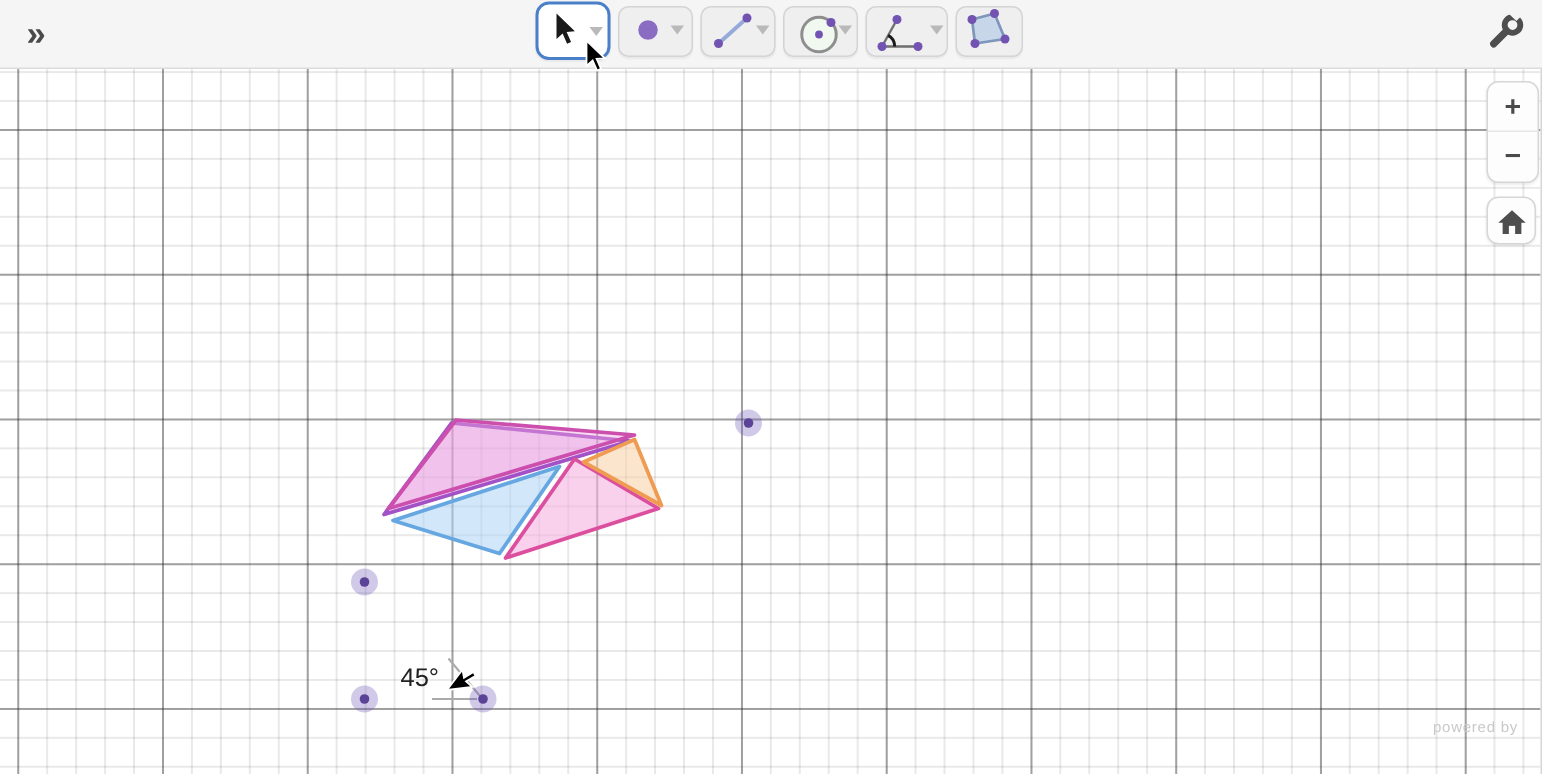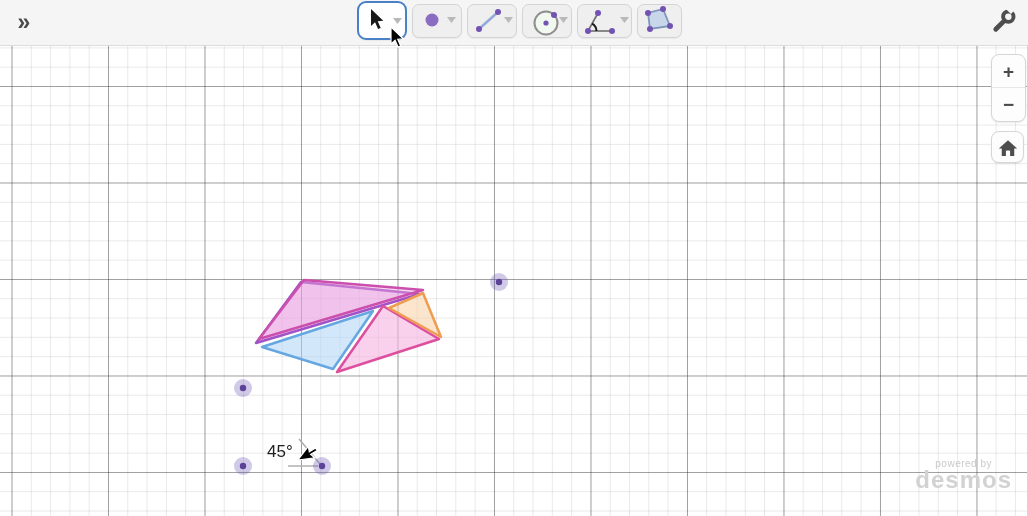--- a/index.html
+++ b/index.html
@@ -49,21 +49,20 @@
 </style>
 </head>
 <body>
 
 <div class="stage">
 
   <div class="canvas"></div>
 
   <div class="watermark">
     <div class="wm1">powered by</div>
-    <div class="wm2">desmos</div>
   </div>
 
   <div class="toolbar">
     <button class="expand-btn"><span>»</span></button>
 
     <button class="tool-btn active" style="left:357px;width:50px;">
       <svg width="48" height="37" viewBox="0 0 48 37">
         <path d="M12 6 l0 17 4.1 -3.7 2.95 6.8 2.65 -1.15 -2.95 -6.7 5.5 -0.4 Z" fill="#1a1a1a"></path>
         <polygon points="34,15 43,15 38.5,21" fill="#b9b9b9"></polygon>
       </svg>

